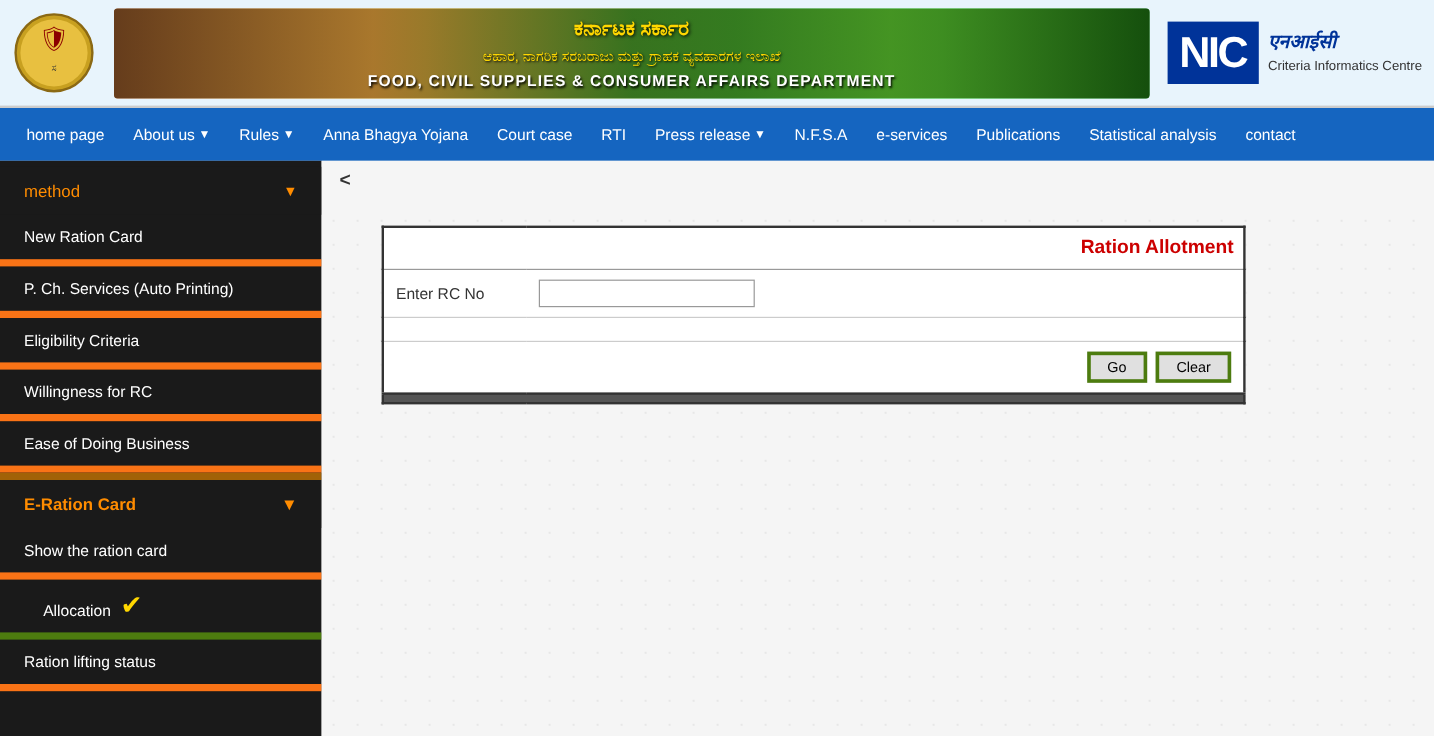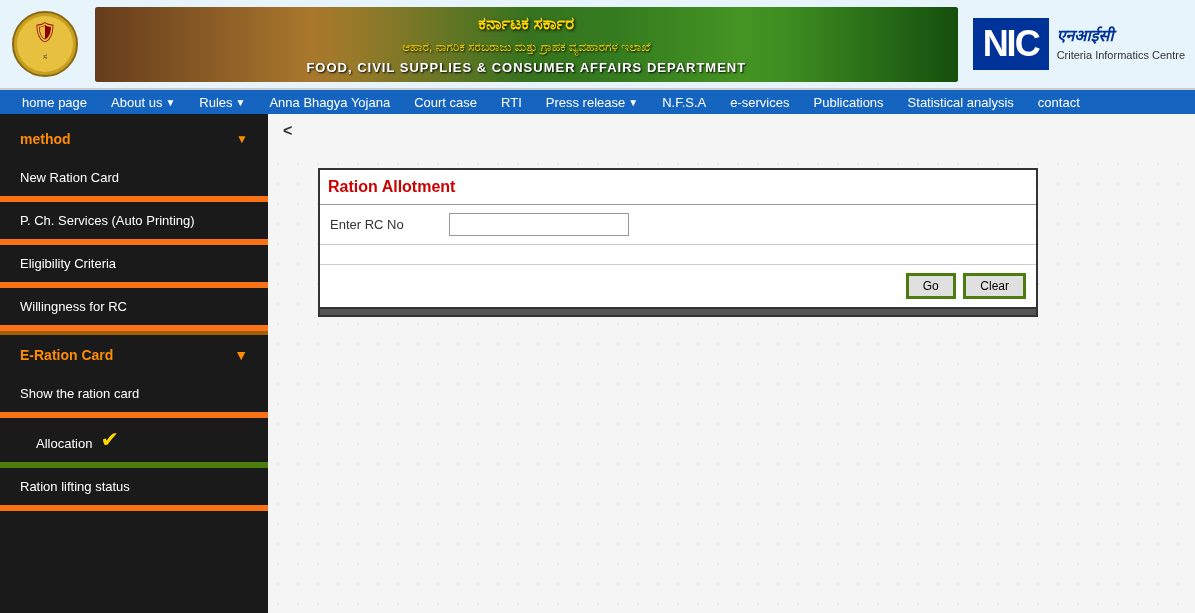--- a/index.html
+++ b/index.html
@@ -52,21 +52,21 @@
       line-height: 1.4;
     }
     .nic-text .nic-hindi { color: #003399; font-size: 16px; font-weight: bold; font-style: italic; }
 
     
     .navbar {
       background: #1565c0;
       display: flex;
       align-items: center;
       padding: 0 10px;
-      height: 24px;
+      height: 44px;
     }
     .nav-item {
       color: white;
       font-size: 13px;
       padding: 0 12px;
       height: 40px;
       display: flex;
       align-items: center;
       cursor: pointer;
       white-space: nowrap;
@@ -84,21 +84,21 @@
     .sidebar {
       width: 268px;
       background: #1a1a1a;
       flex-shrink: 0;
       padding-top: 5px;
     }
     .sidebar-section-header {
       background: #1a1a1a;
       color: #ff8c00;
       font-size: 14px;
-      font-weight: bold;
+      font-weight: normal;
       padding: 12px 20px;
       display: flex;
       align-items: center;
       justify-content: space-between;
       cursor: pointer;
     }
     .sidebar-section-header .arrow { color: #ff8c00; font-size: 12px; }
     .sidebar-item {
       color: #ffffff;
       font-size: 13px;
@@ -112,21 +112,21 @@
     .sidebar-e-ration-header {
       background: #1a1a1a;
       color: #ff8c00;
       font-size: 14px;
       font-weight: bold;
       padding: 12px 20px;
       display: flex;
       align-items: center;
       justify-content: space-between;
       cursor: pointer;
-      border-top: 4px solid #a16207;
+      border-top: 6px solid #a16207;
     }
     .sidebar-allocation {
       color: #ffffff;
       font-size: 13px;
       padding: 11px 36px;
       border-bottom: 6px solid #4d7c0f;
       cursor: pointer;
       display: flex;
       align-items: flex-end;
       gap: 8px;
@@ -172,21 +172,21 @@
       margin: 20px 50px;
     }
     .form-table {
       width: 720px;
       border-collapse: collapse;
       background: white;
       border: 2px solid #333;
     }
     .form-title-row td {
       background: white;
-      text-align: left;
+      text-align: right;
       padding: 8px;
       border-bottom: 1px solid #999;
     }
     .form-title {
       color: #cc0000;
       font-size: 16px;
       font-weight: bold;
     }
     .form-row td {
       padding: 8px 10px;
@@ -280,20 +280,23 @@
     </div>
     <div class="sidebar-item">
       <span>P. Ch. Services (Auto Printing)</span>
     </div>
     <div class="sidebar-item">
       <span>Eligibility Criteria</span>
     </div>
     <div class="sidebar-item">
       <span>Willingness for RC</span>
     </div>
+    <div class="sidebar-item">
+      <span>Ease of Doing Business</span>
+    </div>
 
     <div class="sidebar-e-ration-header">
       <span>E-Ration Card</span>
       <span class="arrow">▼</span>
     </div>
     <div class="sidebar-item">
       <span>Show the ration card</span>
     </div>
     <div class="sidebar-allocation">
       <span>Allocation</span>

